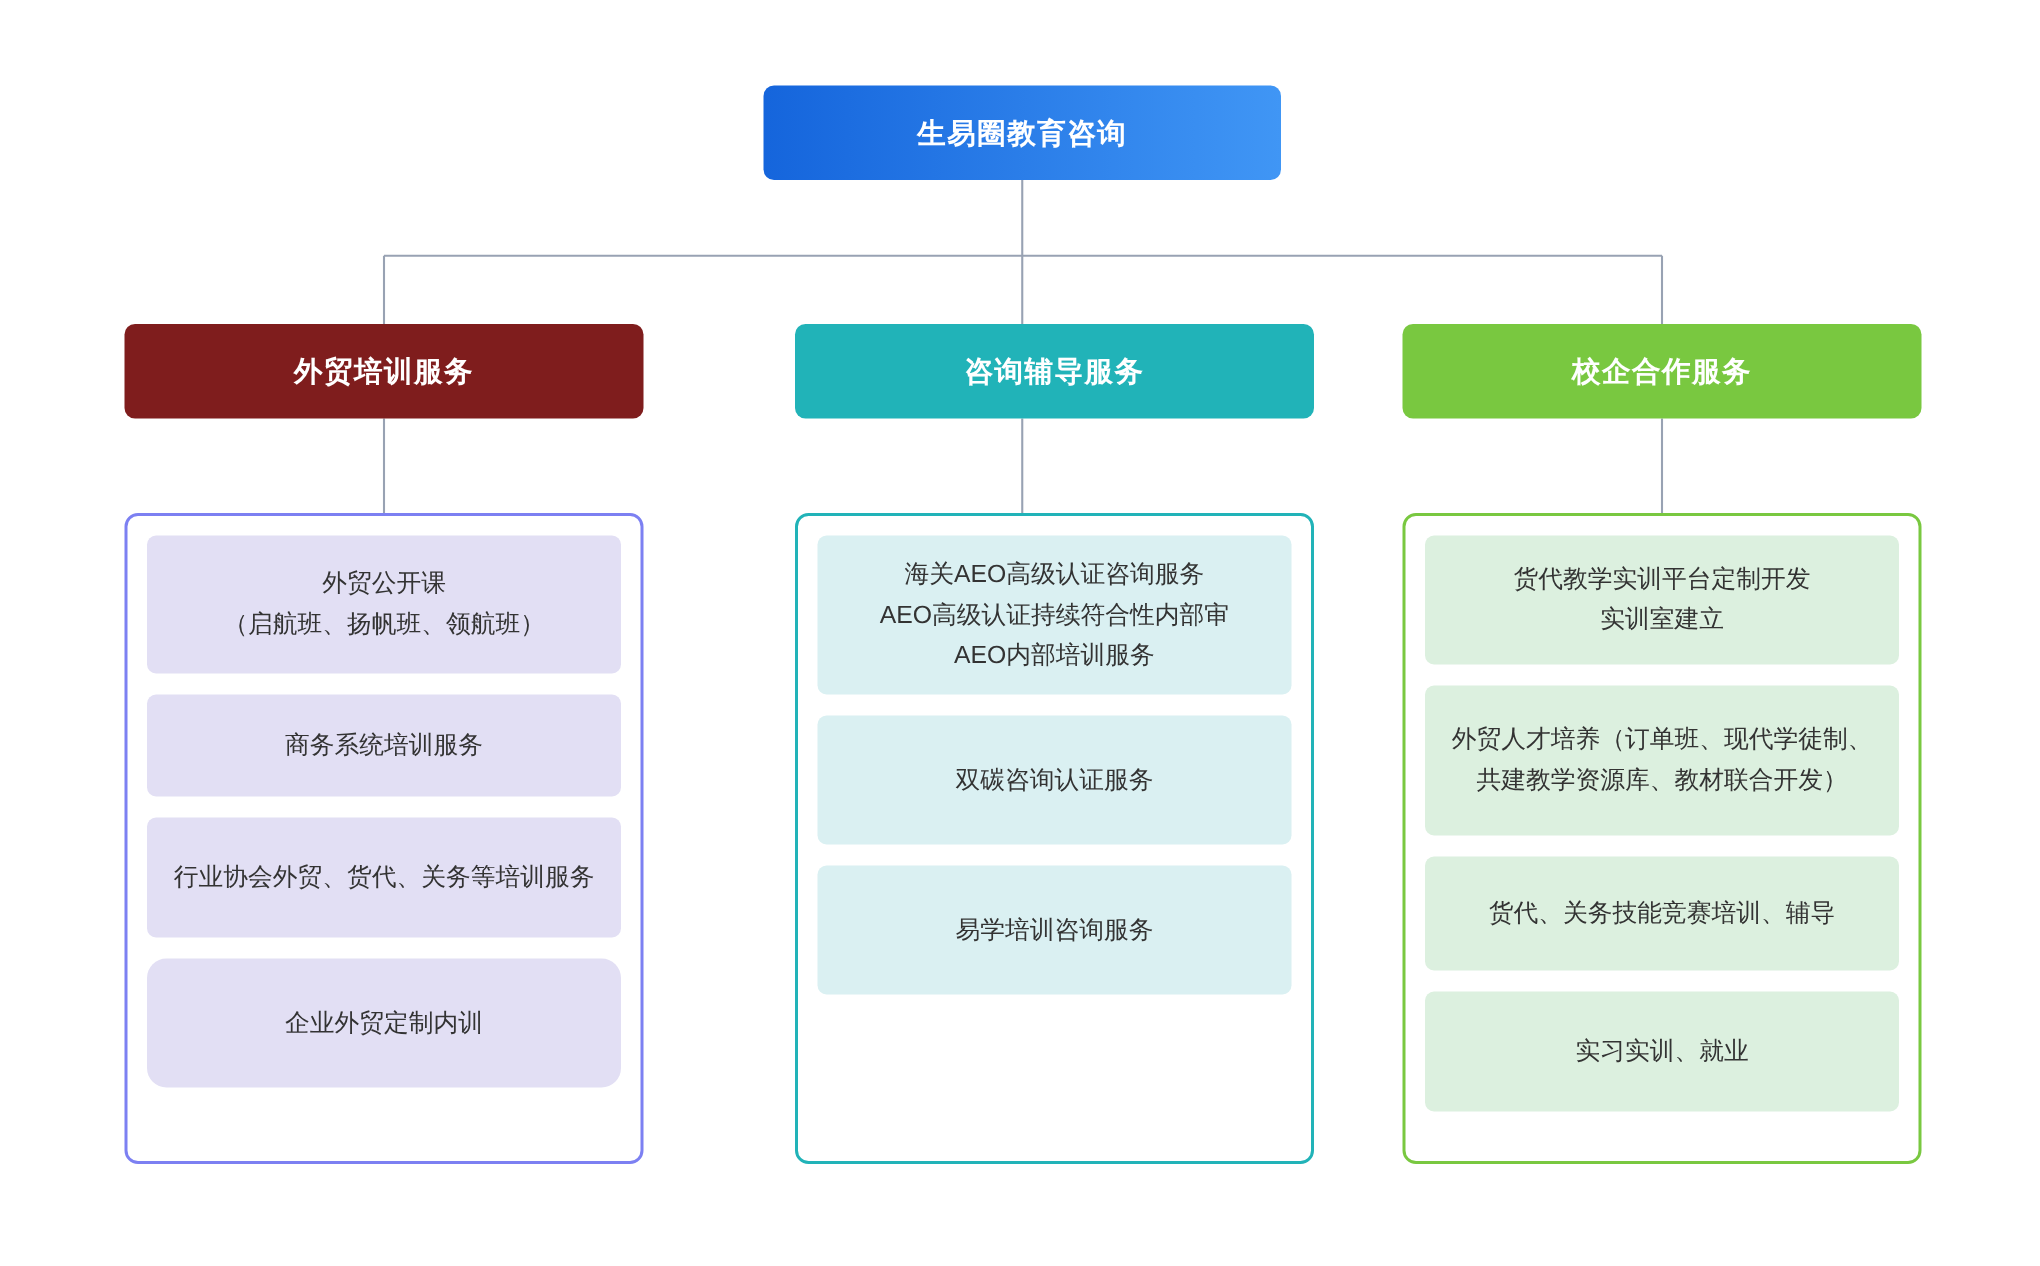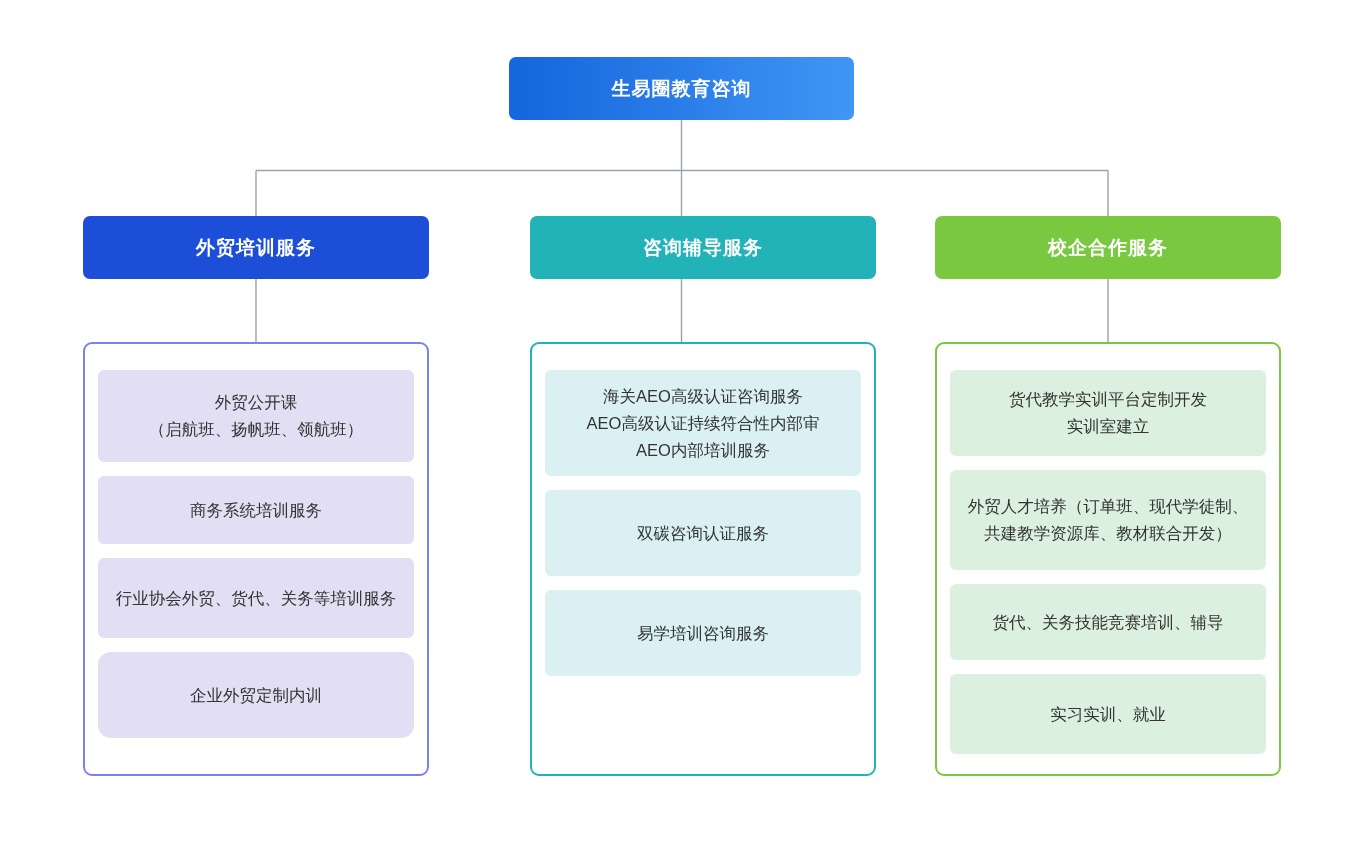--- a/index.html
+++ b/index.html
@@ -83,21 +83,21 @@
   .group-box {
     position: absolute;
     top: 126px;
     width: 346px;
     height: 434px;
     border-radius: 9px;
     border-style: solid;
     border-width: 2px;
     background: #ffffff;
     box-sizing: border-box;
-    padding: 26px 13px 13px 13px;
+    padding: 13px 13px 13px 13px;
     display: flex;
     flex-direction: column;
     justify-content: flex-start;
   }
 
   
   .item-card {
     border-radius: 6px;
     display: flex;
     align-items: center;
@@ -151,21 +151,21 @@
     <path d="M256 279 L256 342" stroke="#98A2B3" stroke-width="1.4" fill="none"></path>
     <path d="M681.5 279 L681.5 342" stroke="#98A2B3" stroke-width="1.4" fill="none"></path>
     <path d="M1108 279 L1108 342" stroke="#98A2B3" stroke-width="1.4" fill="none"></path>
   </svg>
 
   <div class="root-node" style="background: linear-gradient(90deg, rgb(21, 101, 220) 0%, rgb(64, 150, 245) 100%);">
     <span class="root-node-label">生易圈教育咨询</span>
   </div>
 
   <div class="column col-0">
-    <div class="cat-header" style="background: #1d4ed8;">
+    <div class="cat-header" style="background: #7f1d1d;">
       <span class="cat-header-label">外贸培训服务</span>
     </div>
     <div class="group-box" style="border-color: rgb(124, 128, 242);">
       <div class="item-card" style="background: rgb(226, 223, 244);">
         <span class="item-label">外贸公开课
 （启航班、扬帆班、领航班）</span>
       </div>
       <div class="item-card" style="background: rgb(226, 223, 244);">
         <span class="item-label">商务系统培训服务</span>
       </div>

